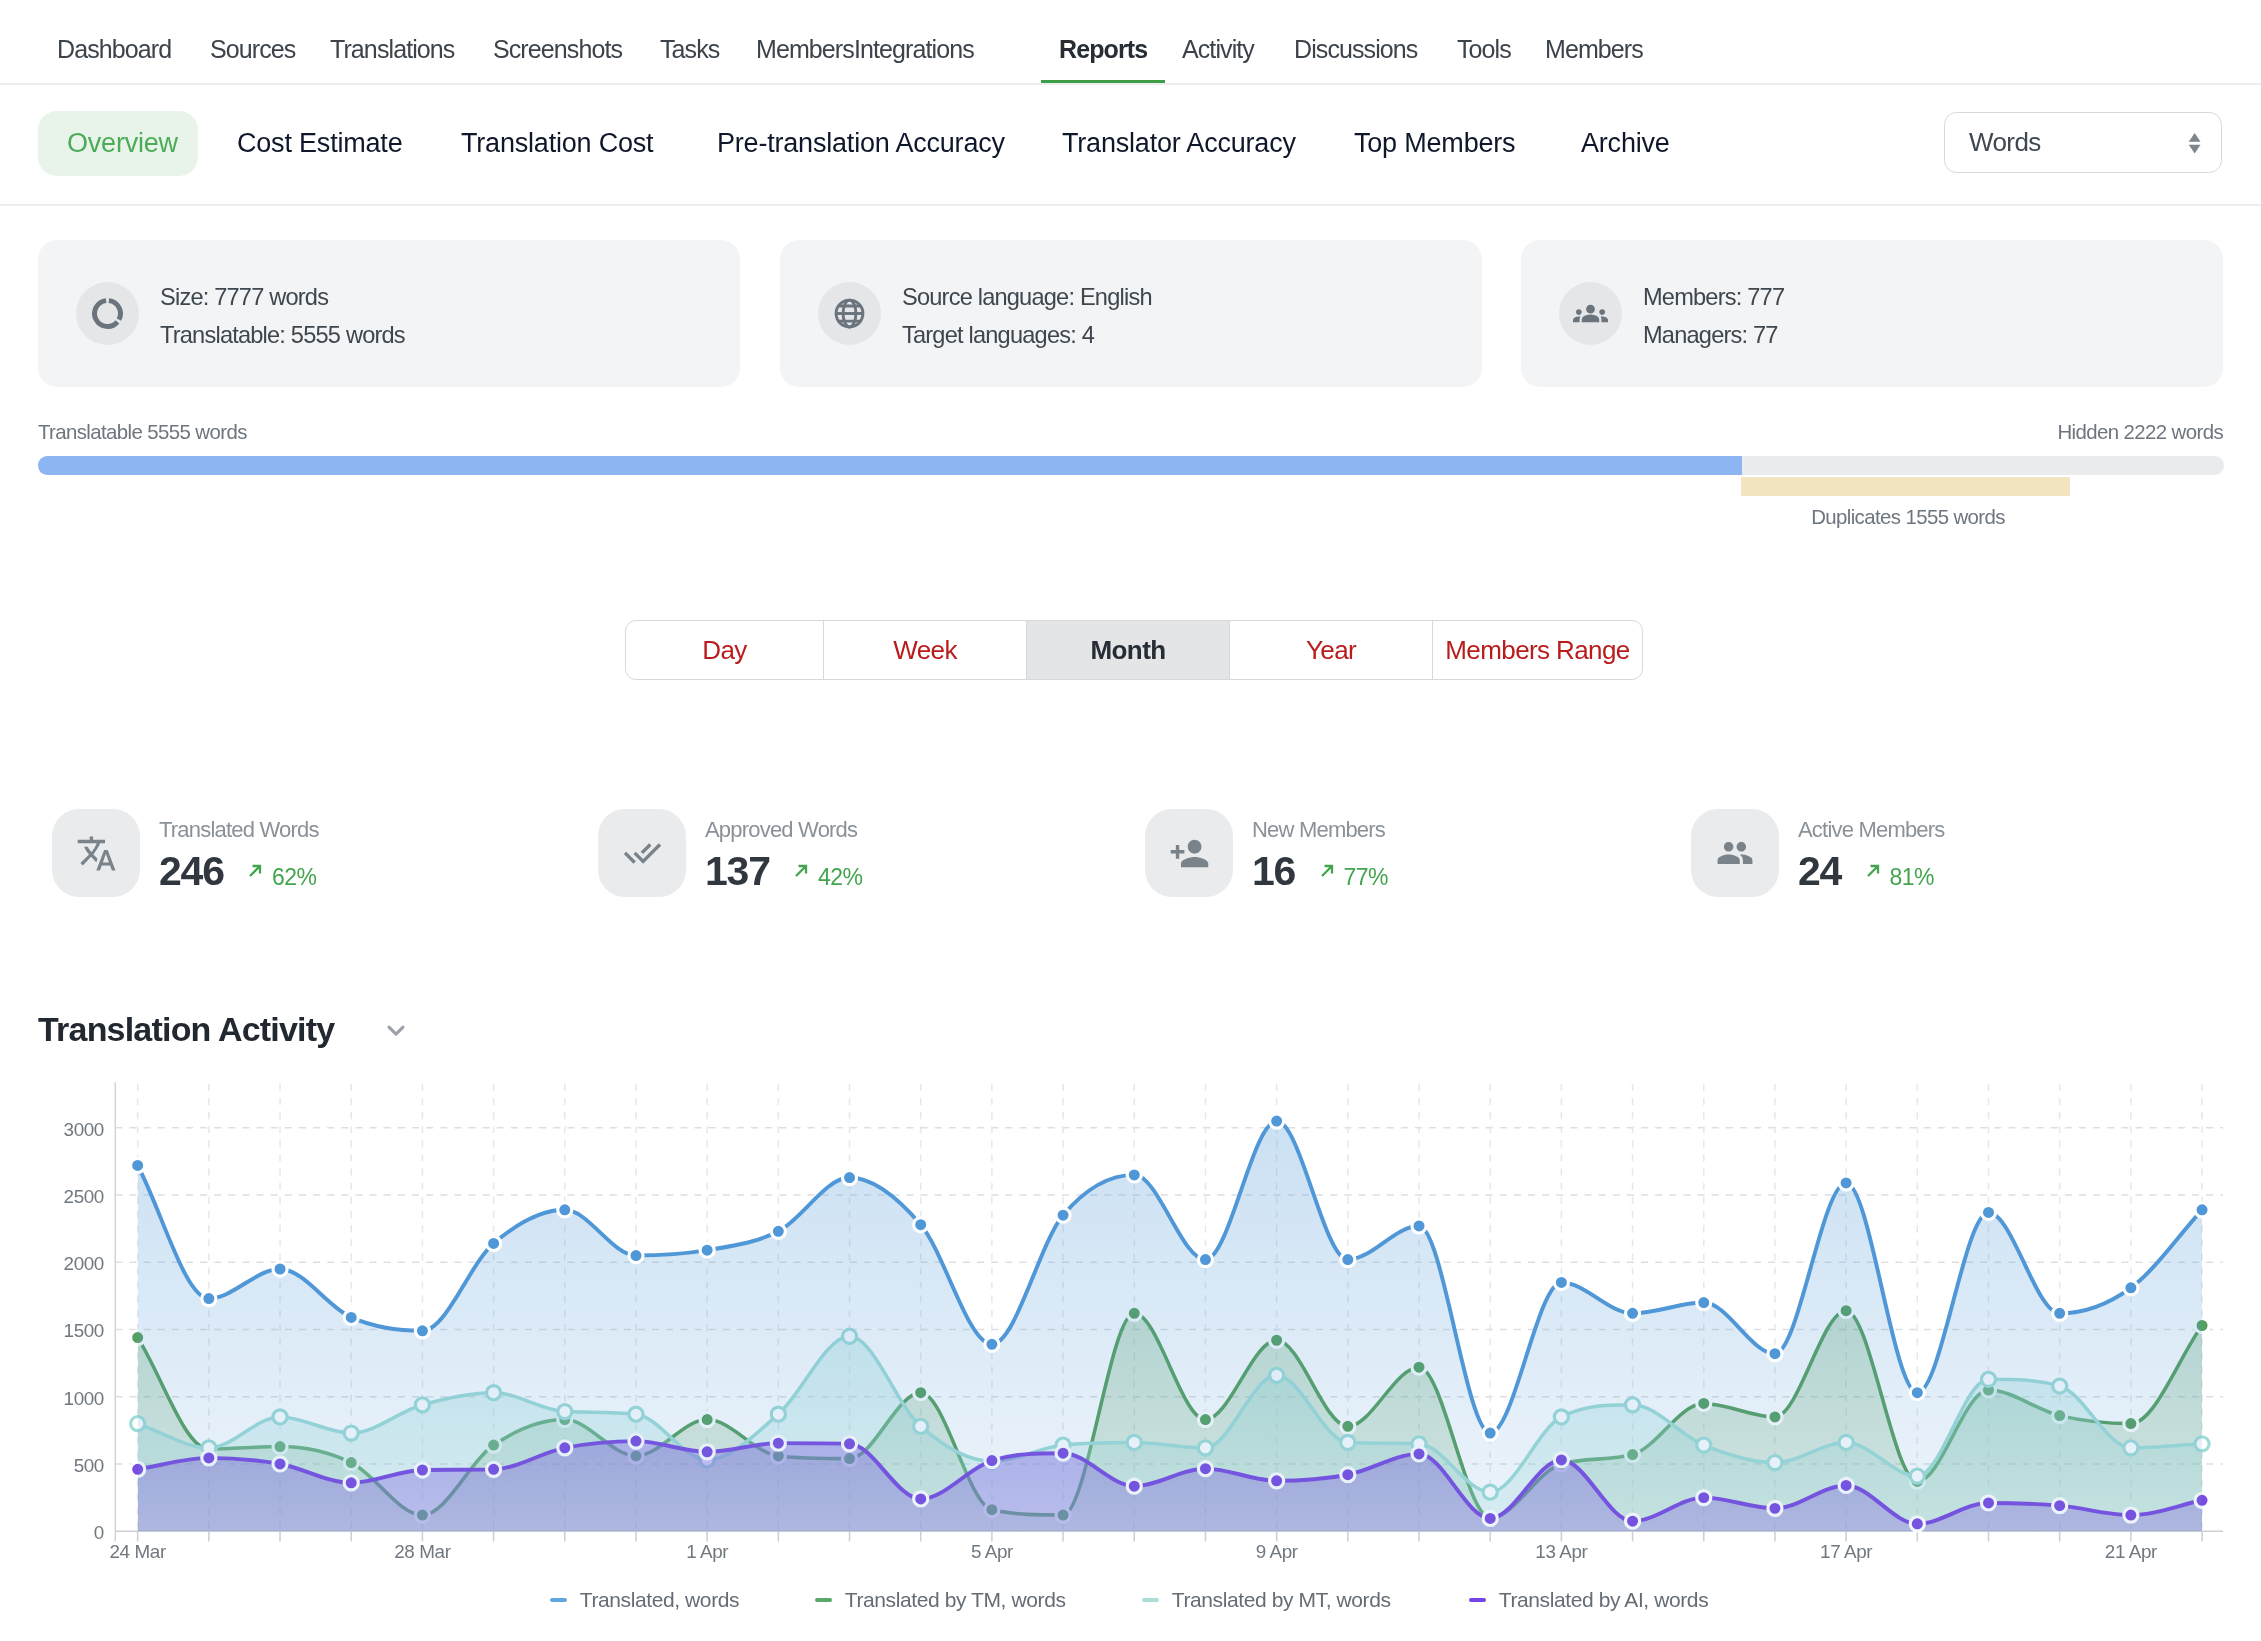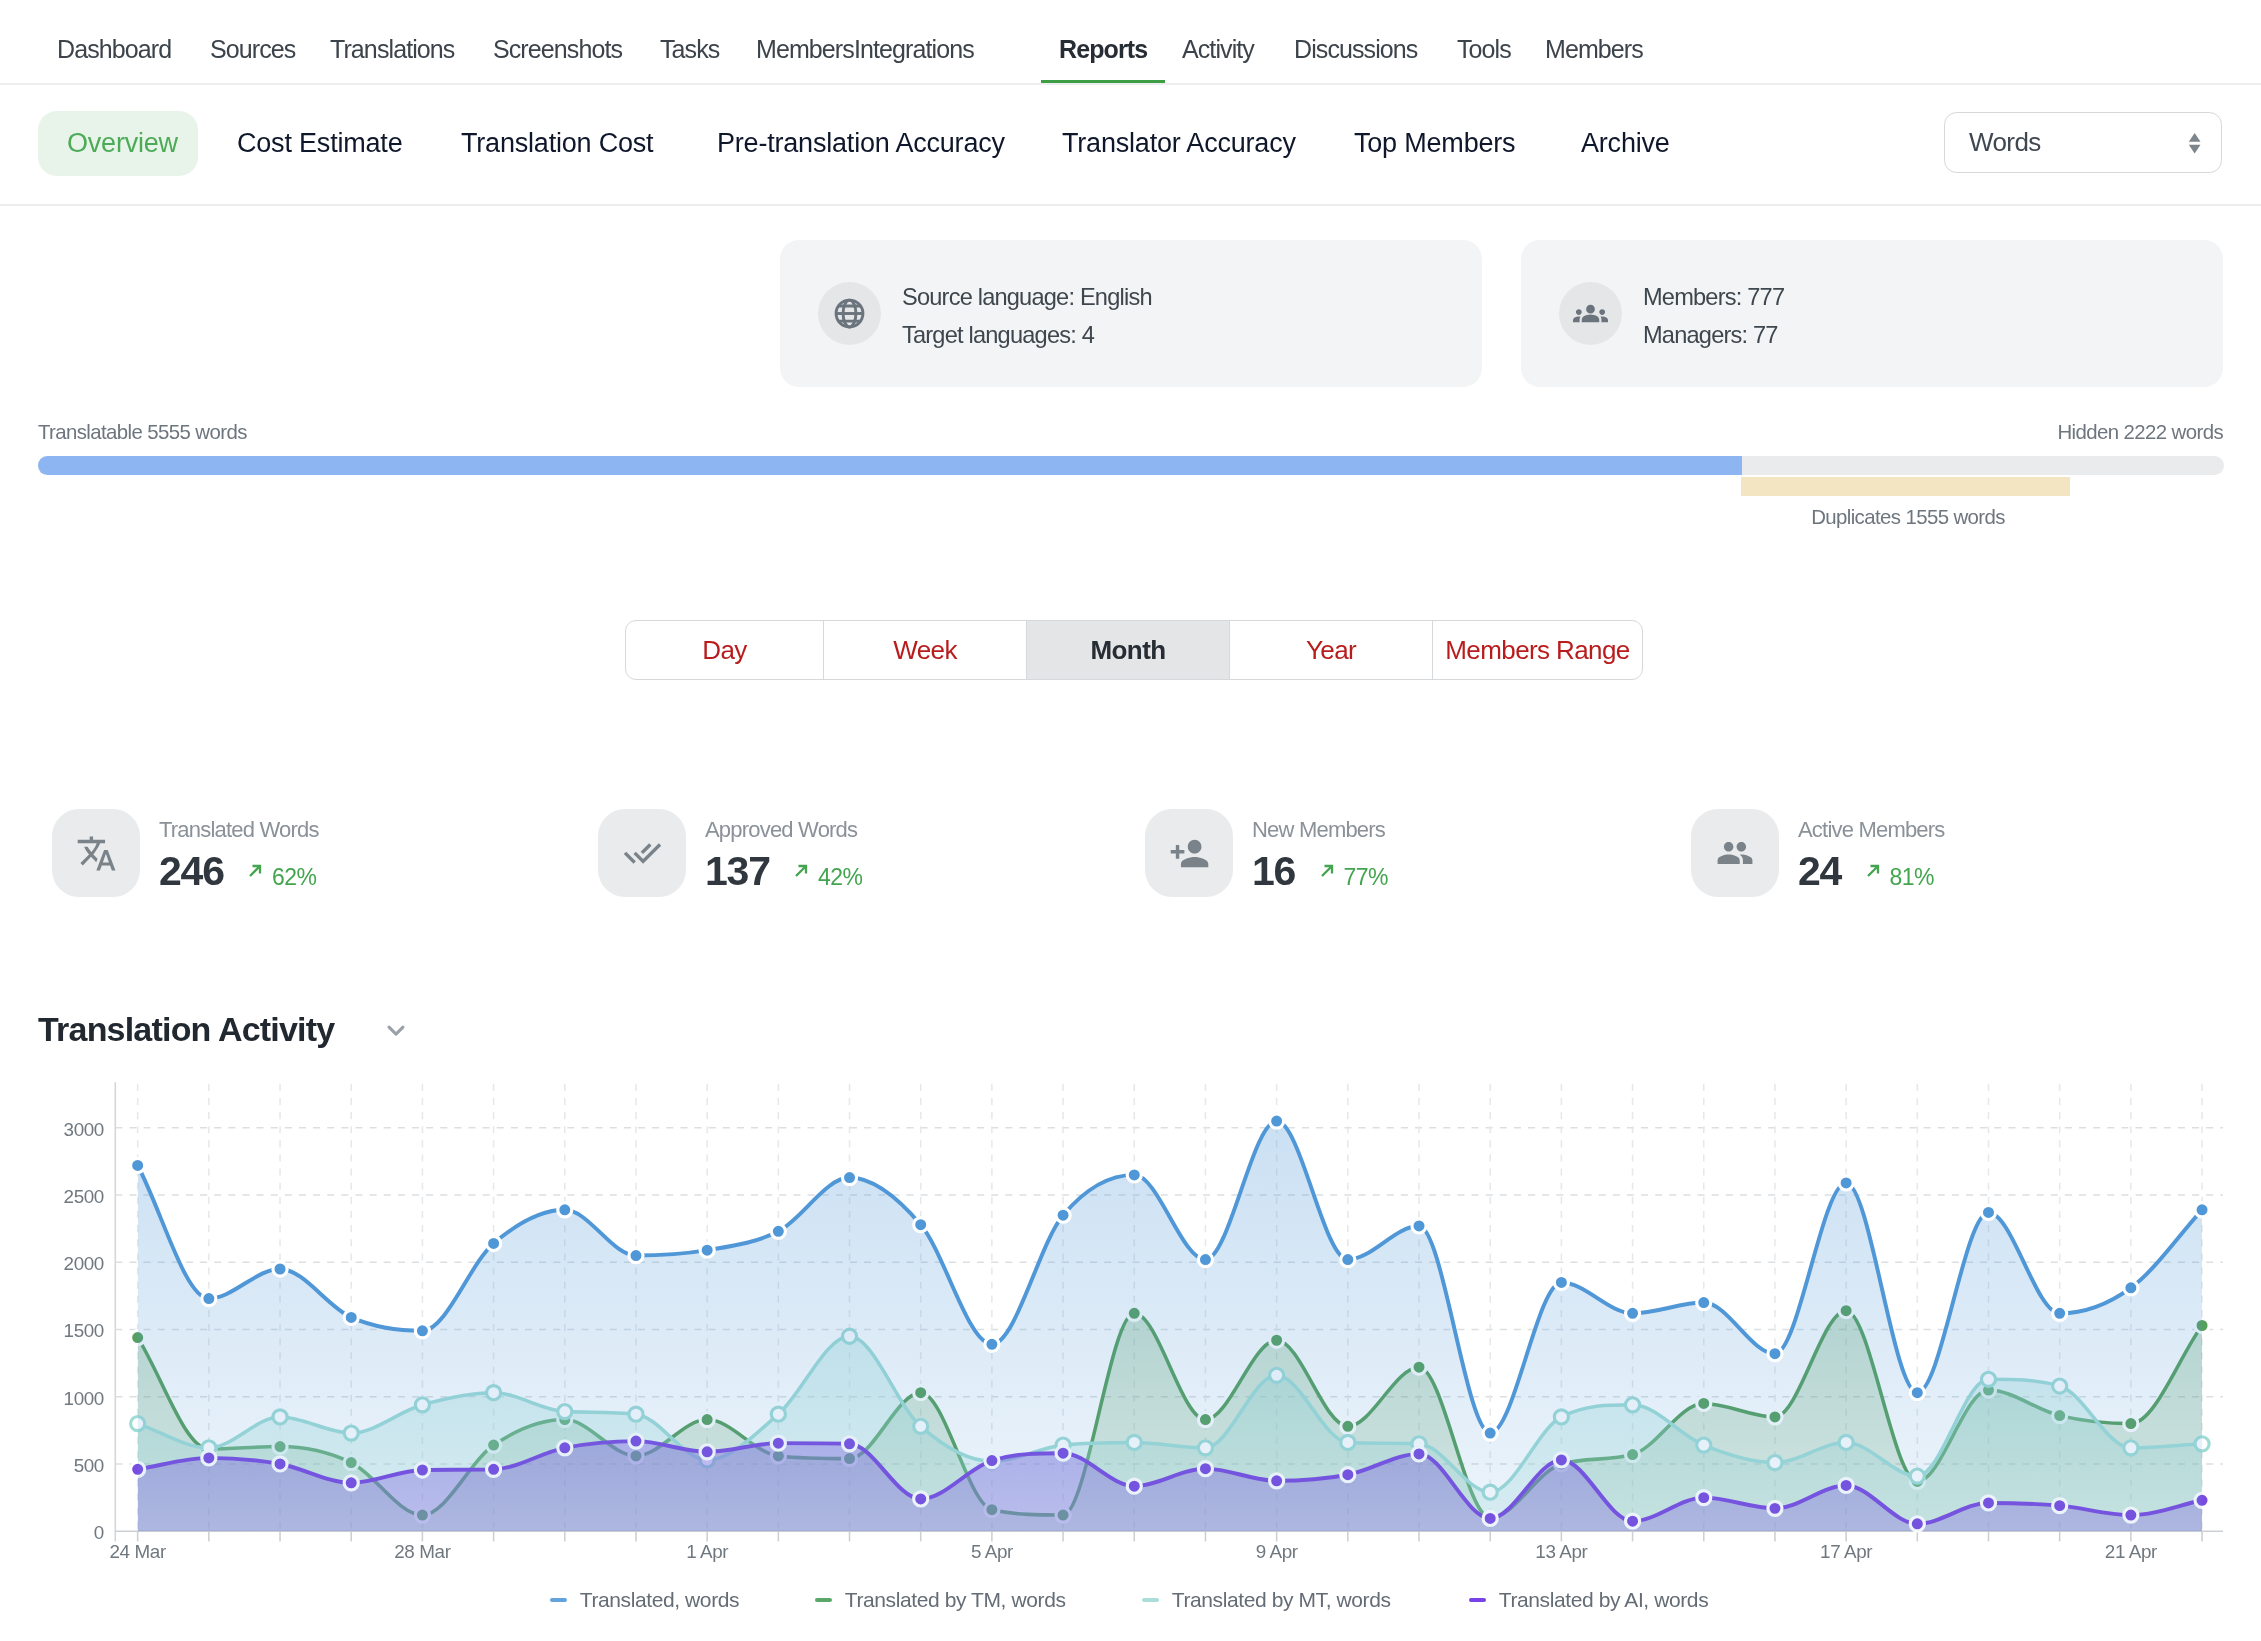--- a/index.html
+++ b/index.html
@@ -78,20 +78,31 @@
     </div>
   <div id="subline"></div>
   <div id="wordssel">
       <span class="t">Words</span>
     <svg class="ico" style="position:absolute;right:18px;top:20.4px" width="17.3" height="20.4" viewBox="0 0 22 26">
         <path d="M11 0l7.5 11h-15z" fill="#7d858d"></path>
         <path d="M11 26l-7.5-11h15z" fill="#7d858d"></path>
       </svg>
   </div>
 
+  <div class="card" style="left:38px">
+    <div class="circ">
+        <svg class="ico" width="31" height="31" viewBox="0 0 40 40">
+          <g fill="none" stroke="#6b747c" stroke-width="6.4">
+            <path d="M21.75 3.4 A16.7 16.7 0 0 1 34.75 27.84"></path>
+            <path d="M32.8 30.73 A16.7 16.7 0 1 1 18.25 3.39"></path>
+          </g>
+        </svg>
+      </div>
+    <div class="txt">Size: 7777 words<br>Translatable: 5555 words</div>
+  </div>
   <div class="card" style="left:780px">
     <div class="circ">
         <svg class="ico" width="35" height="35" viewBox="0 0 24 24">
           <g fill="none" stroke="#6b747c" stroke-width="2">
             <circle cx="12" cy="12" r="9.2"></circle>
             <ellipse cx="12" cy="12" rx="4.4" ry="9.2"></ellipse>
             <line x1="2.8" y1="12" x2="21.2" y2="12"></line>
             <path d="M4 6.8h16M4 17.2h16"></path>
           </g>
         </svg>

